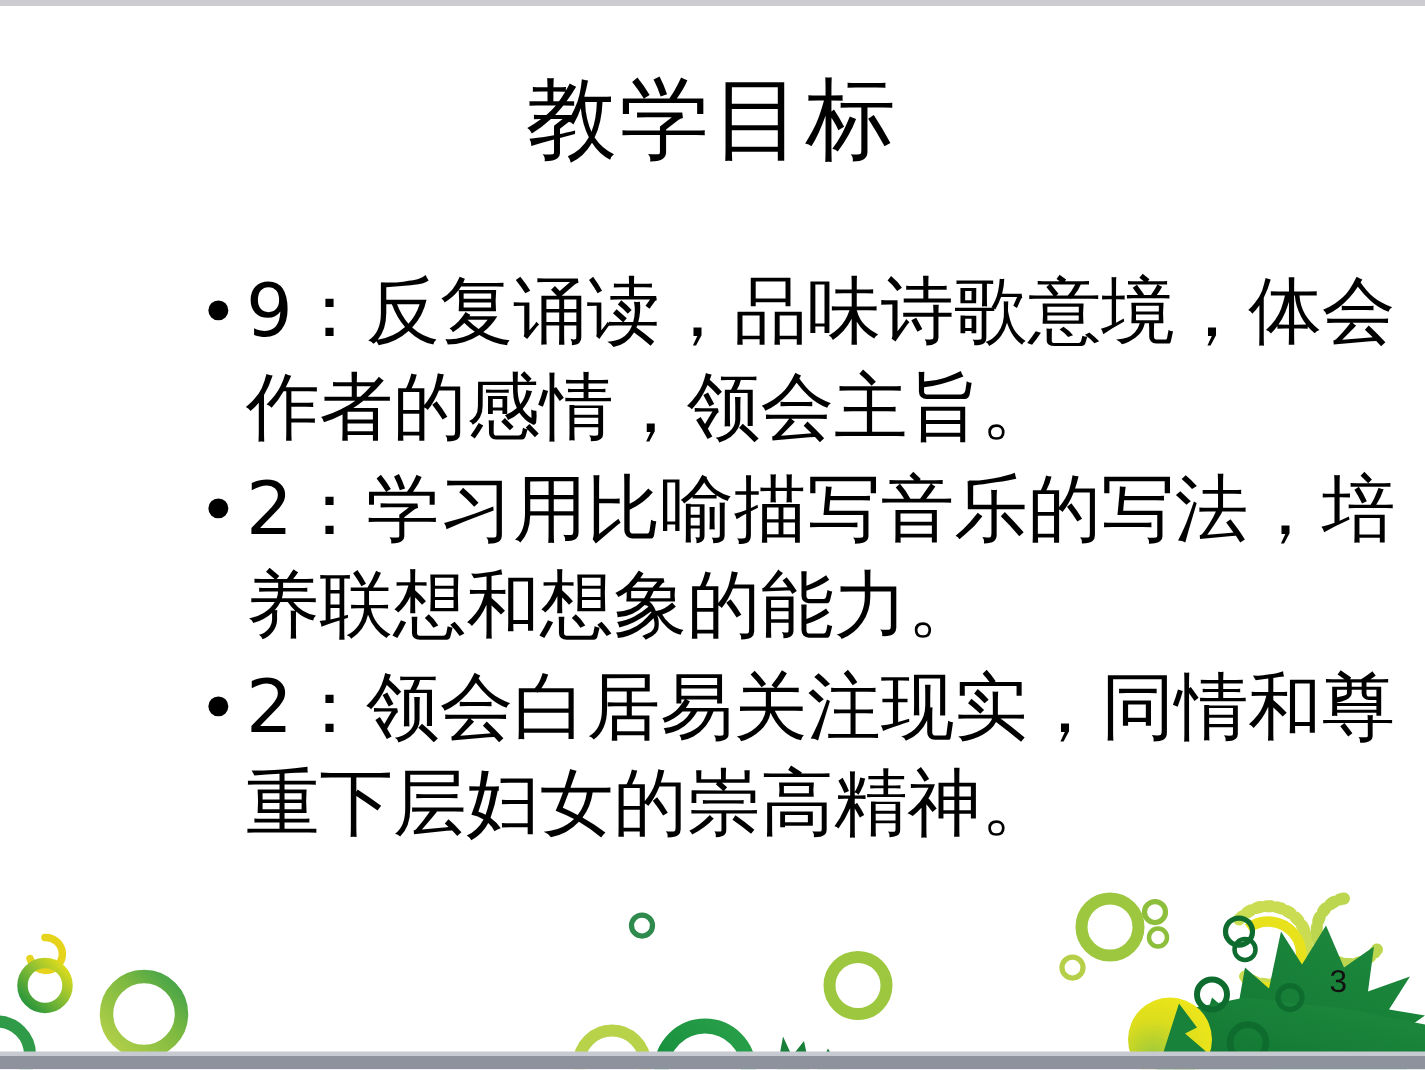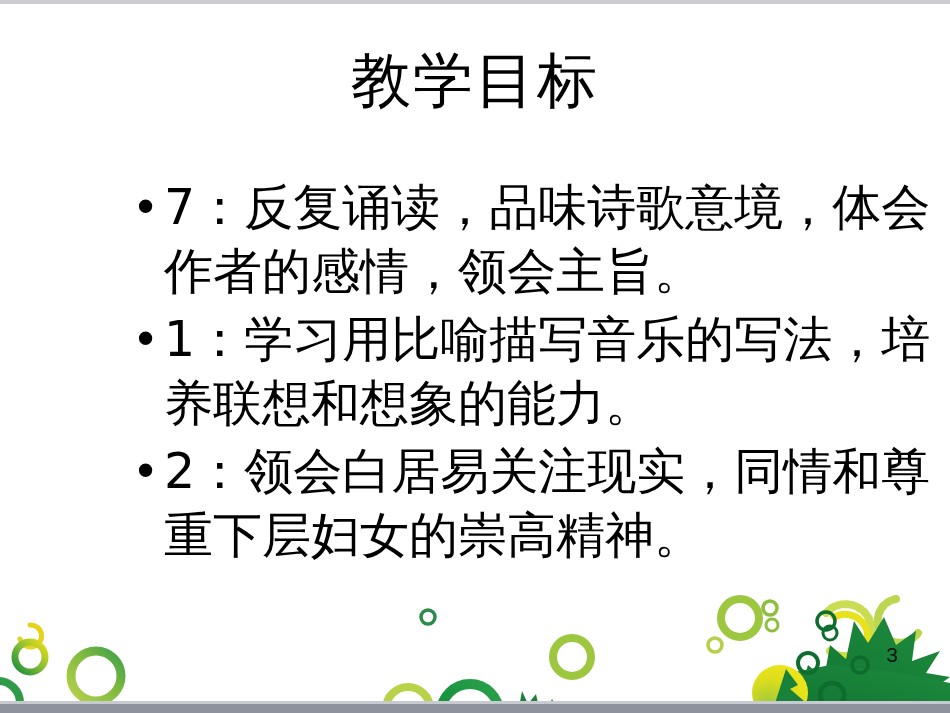--- a/index.html
+++ b/index.html
@@ -123,26 +123,26 @@
 <div id="slide">
 
   <div class="top-rule"></div>
 
   <div class="title">教学目标</div>
 
   <div class="body-list">
 
     <div class="bullet-row">
       <span class="bullet-dot">•</span>
-      <span class="bullet-text">7：反复诵读，品味诗歌意境，体会作者的感情，领会主旨。</span>
+      <span class="bullet-text">9：反复诵读，品味诗歌意境，体会作者的感情，领会主旨。</span>
     </div>
 
     <div class="bullet-row">
       <span class="bullet-dot">•</span>
-      <span class="bullet-text">1：学习用比喻描写音乐的写法，培养联想和想象的能力。</span>
+      <span class="bullet-text">2：学习用比喻描写音乐的写法，培养联想和想象的能力。</span>
     </div>
 
     <div class="bullet-row">
       <span class="bullet-dot">•</span>
       <span class="bullet-text">2：领会白居易关注现实，同情和尊重下层妇女的崇高精神。</span>
     </div>
 
   </div>
 
   <div class="decor">

